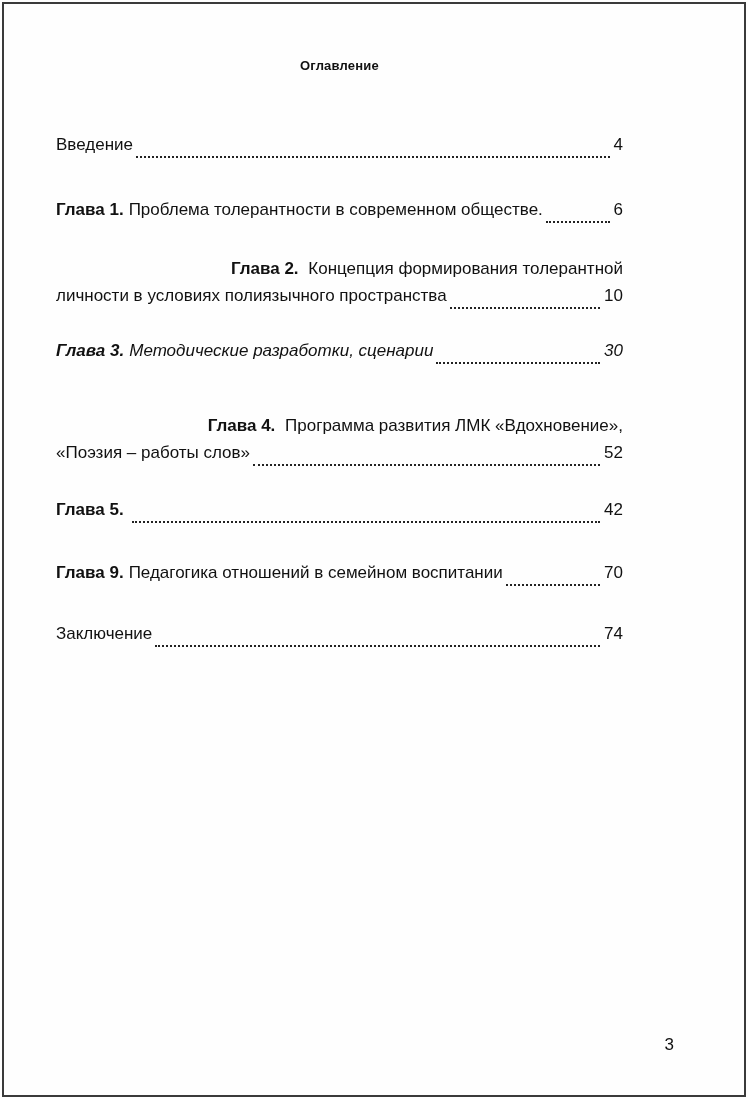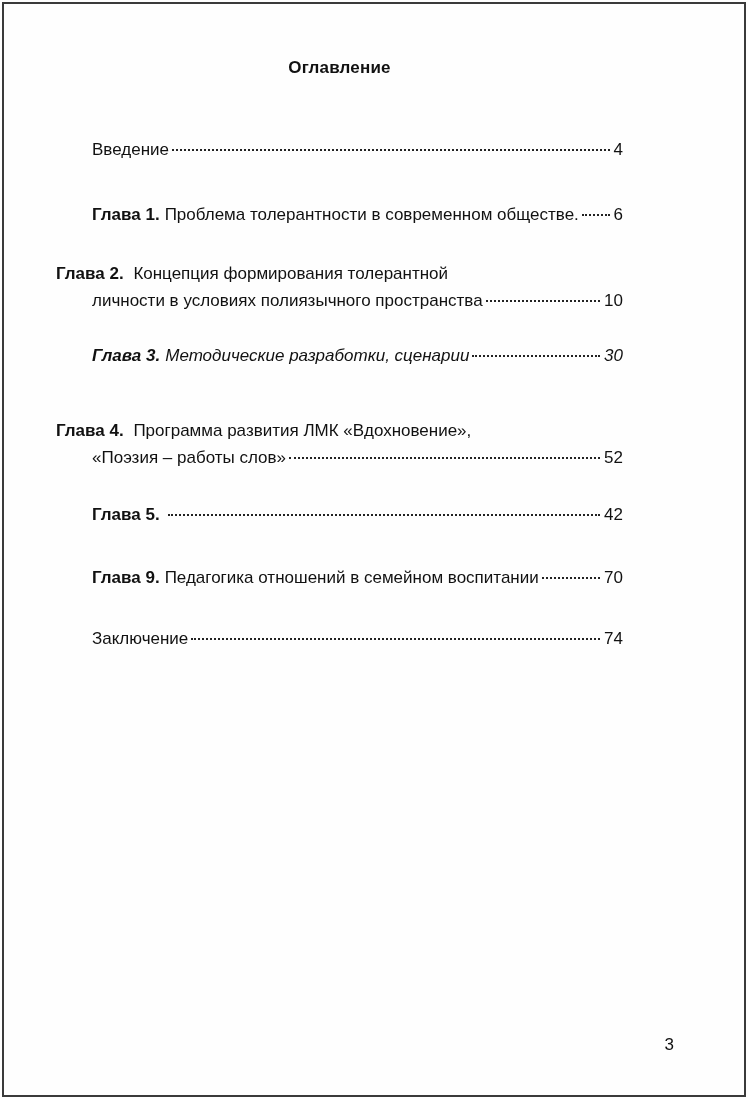--- a/index.html
+++ b/index.html
@@ -26,37 +26,37 @@
     position: relative;
     box-sizing: border-box;
     width: 100%;
     height: 100%;
     padding: 58px 125px 0 56px;
     color: #111;
   }
   .doc-title {
     text-align: center;
     font-weight: bold;
-    font-size: 17px;
+    font-size: 13px;
     letter-spacing: 0.2px;
     margin: 0 0 58px 0;
   }
   .toc {
     font-size: 17px;
   }
   .entry {
     line-height: 27px;
   }
   .row {
     display: flex;
-    align-items: center;
-    margin-left: 36px;
+    align-items: flex-end;
   }
   .line1 {
     white-space: nowrap;
+    text-align: right;
   }
   .chap {
     font-weight: bold;
   }
   .chap:not(:empty) {
     margin-right: 5px;
   }
   .txt {
     white-space: nowrap;
   }

